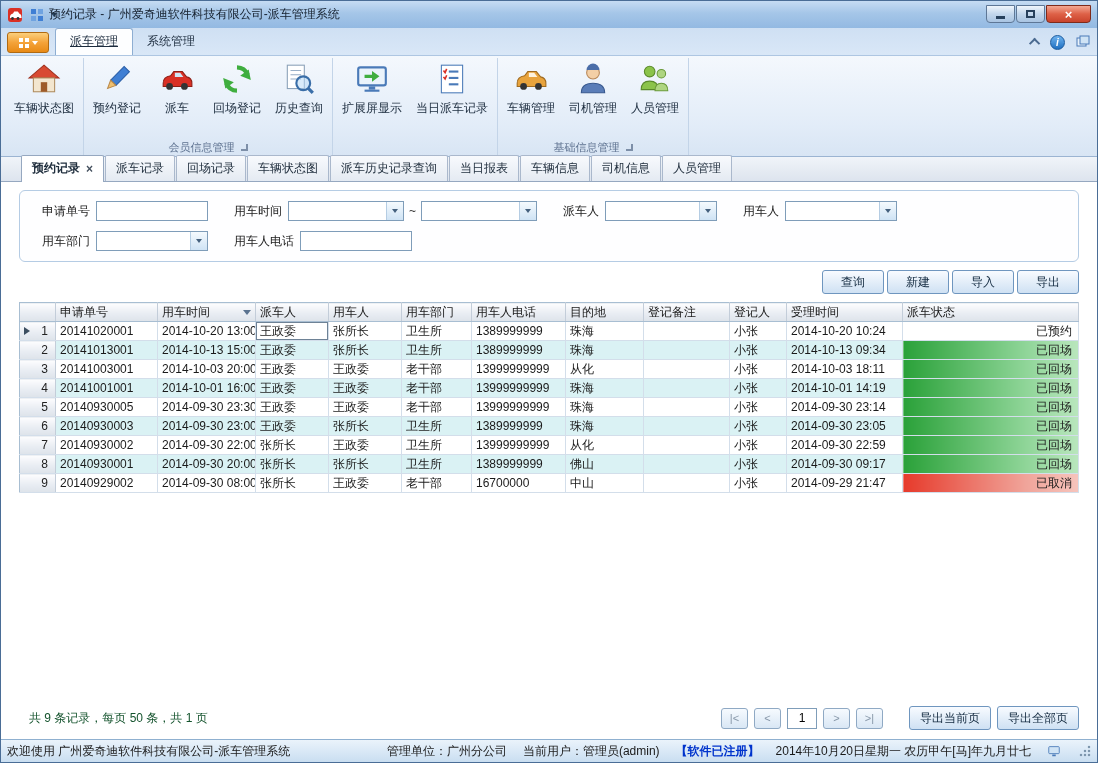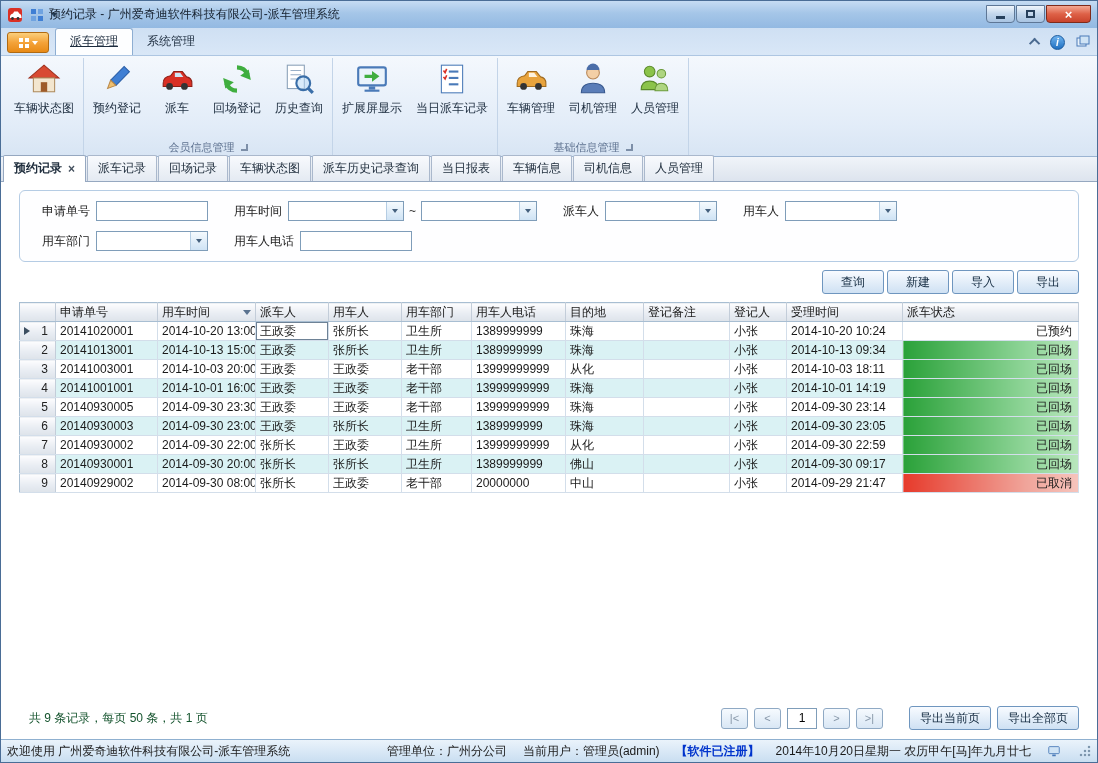--- a/index.html
+++ b/index.html
@@ -58,21 +58,21 @@
   .rgroup-label { height:17px; display:flex; align-items:center; justify-content:center; gap:6px;
     color:#5e7290; font-size:11px; }
   .launcher { width:7px; height:7px; border-right:2px solid #7d8fa8; border-bottom:2px solid #7d8fa8; cursor:pointer; }
   .rbtn { min-width:58px; padding:4px 7px 2px; display:flex; flex-direction:column; align-items:center;
     justify-content:flex-start; gap:4px; cursor:pointer; border-radius:3px; }
   .rbtn svg { width:34px; height:34px; }
   .rbtn .lbl { color:#1c2c3e; white-space:nowrap; }
 
   
   .doc-tabs { height:25px; background:linear-gradient(#f0f4f9,#dde4ee); border-bottom:1px solid #96a8c0;
-    display:flex; align-items:flex-end; padding:2px 2px 0; }
+    display:flex; align-items:flex-end; padding:2px 20px 0; }
   .dtab { padding:4px 10px; border:1px solid #aab8cc; border-bottom:none; border-radius:2px 2px 0 0;
     background:linear-gradient(#f8fafd,#e4eaf2); margin-right:1px; cursor:pointer; color:#22303f;
     display:flex; align-items:center; gap:6px; }
   .dtab.active { background:#fff; border-color:#96a8c0; margin-bottom:-1px; padding-bottom:5px; font-weight:bold; }
   .dtab .x { color:#44505e; font-weight:bold; cursor:pointer; }
 
   
   .content { flex:1; background:#fff; display:flex; flex-direction:column; padding:0 18px; overflow:hidden; }
 
   .search-panel { margin-top:8px; border:1px solid #b5cce4; border-radius:6px; padding:9px 10px; background:#fefeff; }
@@ -551,21 +551,21 @@
               <td>2014-09-30 09:17</td>
               <td class="status st-returned">已回场</td>
             </tr>
             <tr>
               <th class="rowhdr">9</th>
               <td>20140929002</td>
               <td>2014-09-30 08:00</td>
               <td>张所长</td>
               <td>王政委</td>
               <td>老干部</td>
-              <td>20000000</td>
+              <td>16700000</td>
               <td>中山</td>
               <td></td>
               <td>小张</td>
               <td>2014-09-29 21:47</td>
               <td class="status st-cancelled">已取消</td>
             </tr>
           </tbody>
       </table>
     </div>
 

